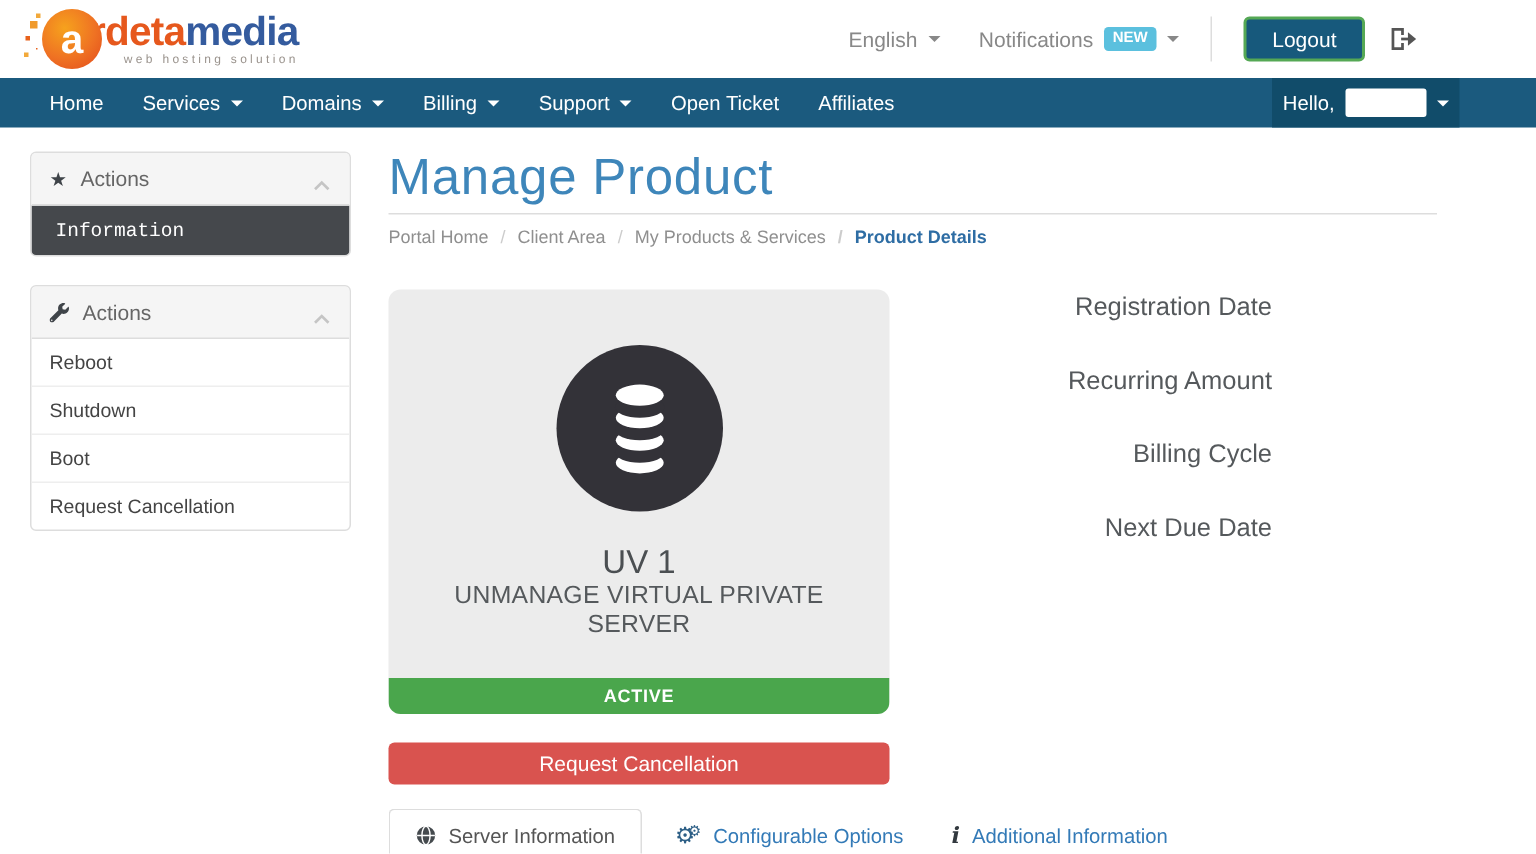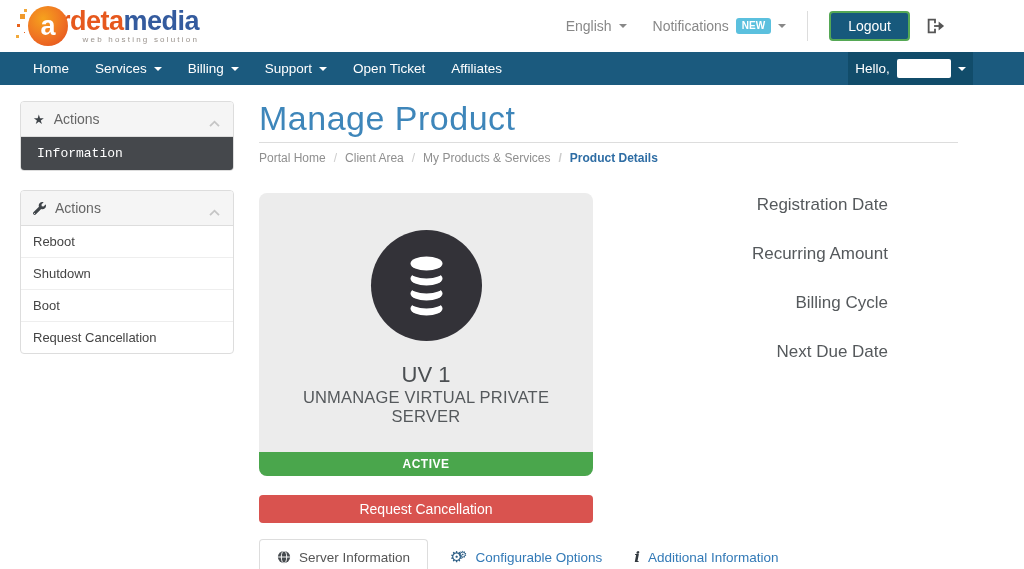--- a/index.html
+++ b/index.html
@@ -67,21 +67,21 @@
   .product-card { background:#ececec; border-radius:8px; overflow:hidden; text-align:center; }
   .card-body { padding:37px 31px 26px; }
   .big-circle { width:111px; height:111px; border-radius:50%; background:#333238; margin:0 auto;
     display:flex; align-items:center; justify-content:center; }
   .product-name { font-size:22px; color:#4b4f52; margin-top:21px; }
   .product-group { font-size:16.5px; color:#55595c; margin-top:0; letter-spacing:0.2px; }
   .status-bar { background:#4aa64c; color:#fff; font-size:12px; font-weight:bold; letter-spacing:0.5px; padding:5px 0; }
   .cancel-btn { display:block; width:334px; margin-top:19px; background:#d9534f; border:none; border-radius:4px;
     color:#fff; font-size:14px; padding:6px 0; text-align:center; font-family:inherit; cursor:pointer; }
 
-  .details-col { flex:1; padding-left:20px; padding-top:2px;margin-left:40px; }
+  .details-col { flex:1; padding-left:20px; padding-top:2px; }
   .detail-row { display:flex; margin-bottom:29px; }
   .detail-label { width:235px; text-align:right; font-size:17px; color:#55595c; line-height:20px; }
   .detail-value { flex:1; }
 
   .tabs-row { display:flex; margin-top:16px; position:relative; z-index:2; }
   .tab { height:36px; display:flex; align-items:center; gap:8px; font-size:13.5px; cursor:pointer; }
   .tab-active { background:#fff; border:1px solid #ddd; border-bottom:1px solid #fff; border-radius:4px 4px 0 0;
     color:#555; padding:0 17px; margin-bottom:-1px; }
   .tab-inactive { color:#337ab7; }
   .tab-2 { padding:0 20px 0 22px; }
@@ -128,20 +128,24 @@
   </div>
 </header>
 
 <nav class="navbar">
   <ul class="nav-list">
     <li class="nav-item">
         <span>Home</span>
       </li>
     <li class="nav-item">
         <span>Services</span>
+        <span class="caret"></span>
+      </li>
+    <li class="nav-item">
+        <span>Domains</span>
         <span class="caret"></span>
       </li>
     <li class="nav-item">
         <span>Billing</span>
         <span class="caret"></span>
       </li>
     <li class="nav-item">
         <span>Support</span>
         <span class="caret"></span>
       </li>

